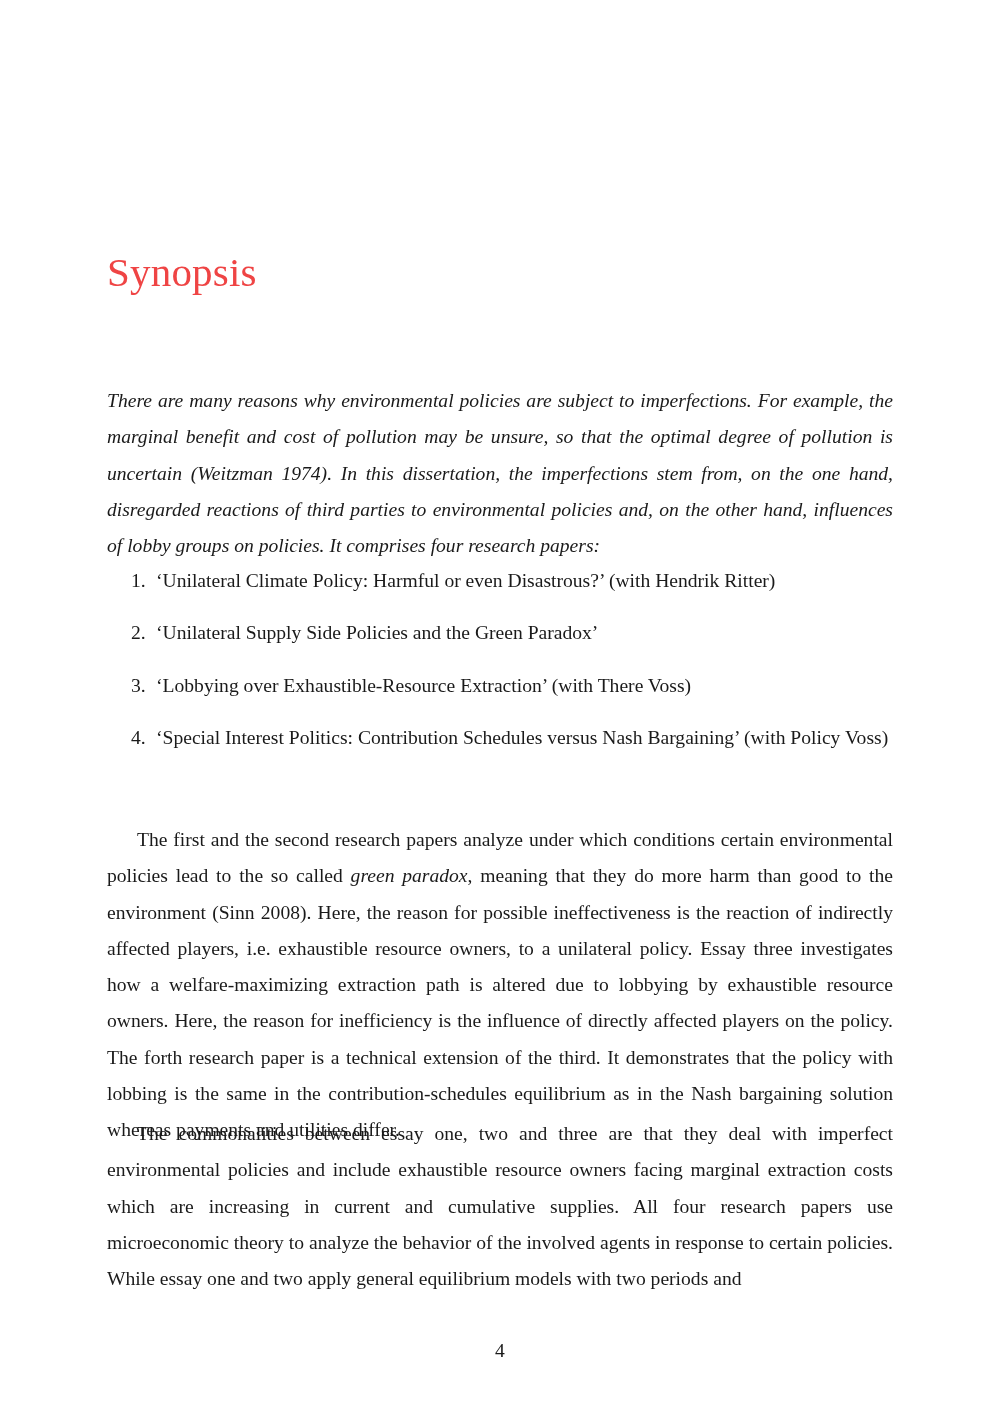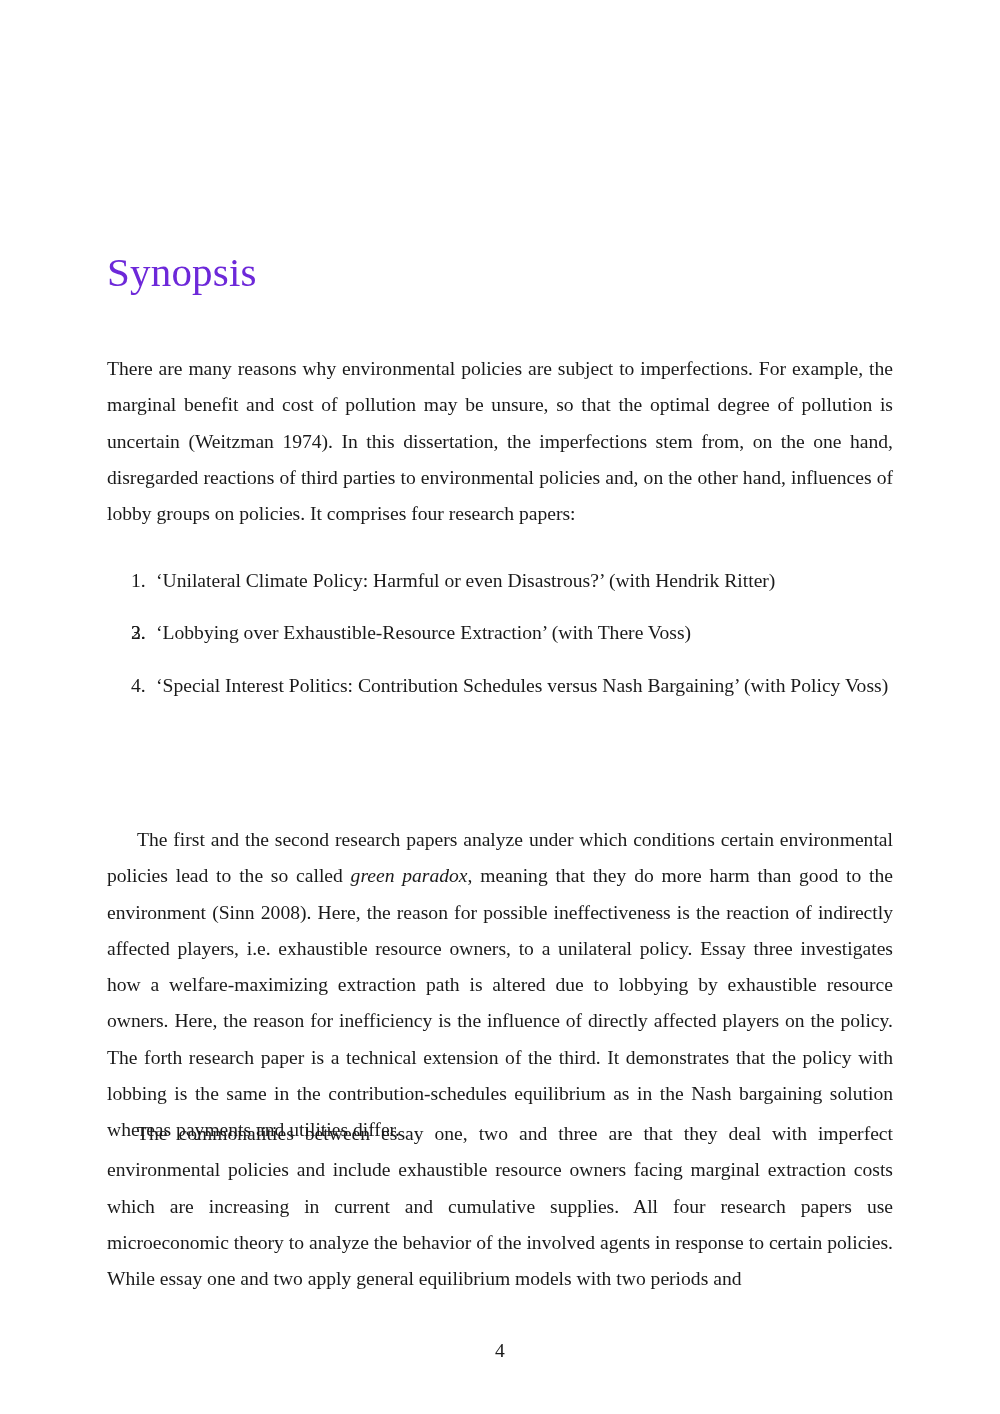--- a/index.html
+++ b/index.html
@@ -18,33 +18,33 @@
     .chapter-title {
       position: absolute;
       left: 107px;
       top: 246px;
       margin: 0;
       font-family: "Liberation Serif", "DejaVu Serif", serif;
       font-size: 41px;
       font-weight: normal;
       line-height: 52px;
       letter-spacing: 0.2px;
-      color: #6d28d9;
+      color: #ef4444;
     }
     .body-text {
       position: absolute;
       left: 107px;
       width: 786px;
       font-family: "Liberation Serif", "DejaVu Serif", serif;
       font-size: 19.6px;
       line-height: 36.3px;
       text-align: justify;
       margin: 0;
     }
-    .para-intro { top: 351px; }
+    .para-intro { top: 383px; font-style: italic; }
     .para-indent { text-indent: 30px; }
     .para-2 { top: 822px; }
     .para-3 { top: 1116px; }
     .papers-list {
       position: absolute;
       left: 107px;
       top: 563px;
       width: 786px;
       margin: 0;
       padding: 0;
@@ -82,20 +82,21 @@
 
 <p class="body-text para-intro">There are many reasons why environmental policies are subject to imperfections. For example, the marginal benefit and cost of pollution may be unsure, so that the optimal degree of pollution is uncertain (Weitzman 1974). In this dissertation, the imperfections stem from, on the one hand, disregarded reactions of third parties to environmental policies and, on the other hand, influences of lobby groups on policies. It comprises four research papers:</p>
 
 <ol class="papers-list">
   <li>
     <span class="num">1.</span>
     <span>‘Unilateral Climate Policy: Harmful or even Disastrous?’ (with Hendrik Ritter)</span>
   </li>
   <li>
     <span class="num">2.</span>
+    <span>‘Unilateral Supply Side Policies and the Green Paradox’</span>
   </li>
   <li>
     <span class="num">3.</span>
     <span>‘Lobbying over Exhaustible-Resource Extraction’ (with There Voss)</span>
   </li>
   <li>
     <span class="num">4.</span>
     <span>‘Special Interest Politics: Contribution Schedules versus Nash Bargaining’ (with Policy Voss)</span>
   </li>
 </ol>

